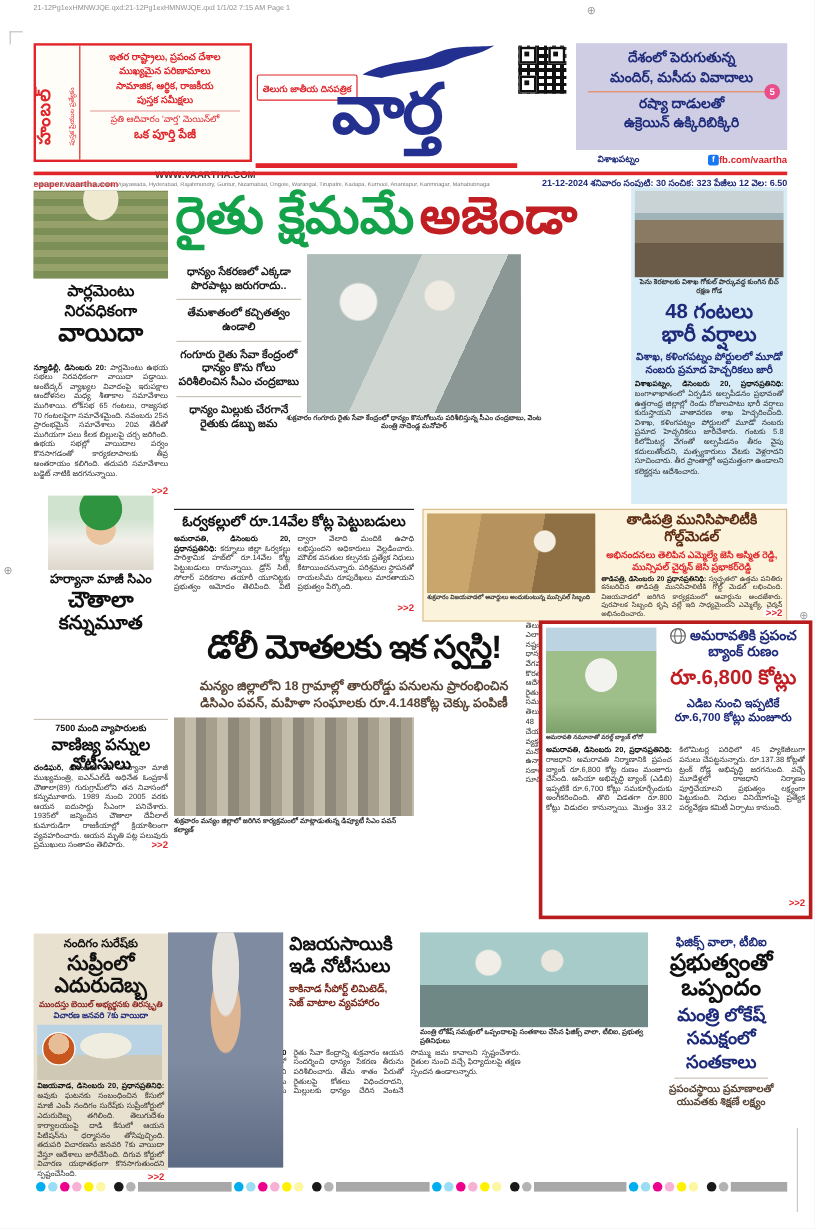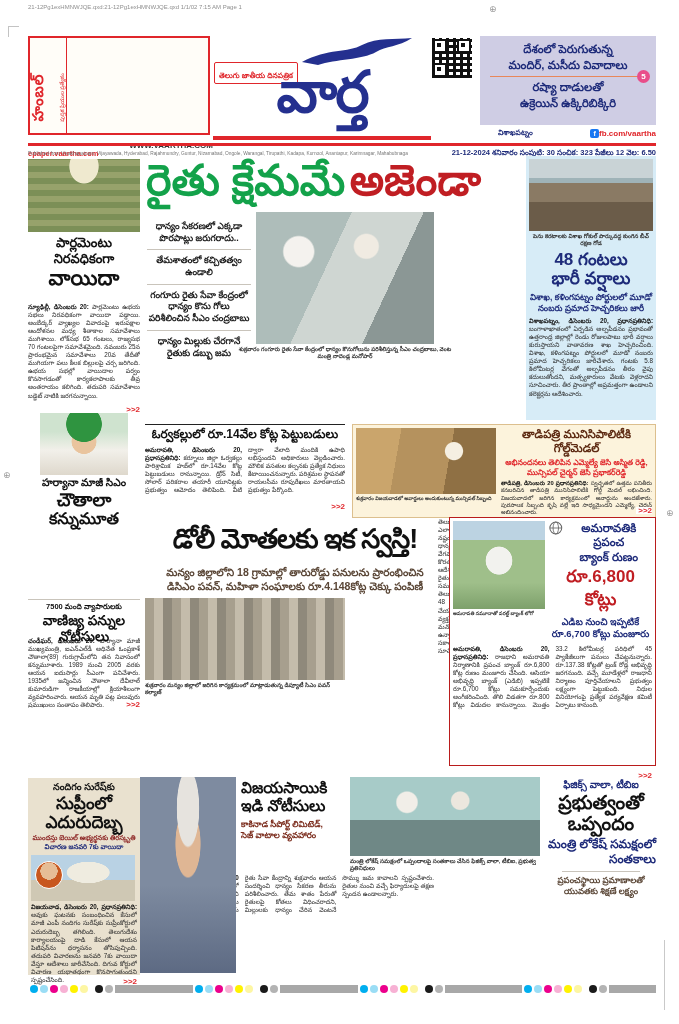--- a/index.html
+++ b/index.html
@@ -79,20 +79,32 @@
   <div class="abs" style="left:8px;top:26px;width:10px;height:10px;border-left:1px solid #c3c3c3;border-top:1px solid #c3c3c3;"></div>
   <div class="abs" style="left:664px;top:940px;width:1px;height:70px;background:#c9c9c9;"></div>
 
   <div class="abs" style="left:28px;top:36px;width:178px;height:95px;border:2px solid #e0262b;display:flex;background:#fffdf8;">
     <div style="width:36px;border-right:1.5px solid #e0262b;position:relative;overflow:hidden;">
       <div style="position:absolute;left:-30px;top:40px;width:96px;transform:rotate(-90deg);text-align:center;">
         <span class="red bold" style="font-size:15px;letter-spacing:1px;">హంబల్</span><br>
         <span style="font-size:5.5px;color:#e0262b;">పుస్తక ప్రియుల ప్రత్యేకం</span>
       </div>
     </div>
+    <div style="flex:1;padding:4px 2px 2px;text-align:center;">
+      <div class="red bold" style="font-size:8px;line-height:1.5;">
+        <div>ఇతర రాష్ట్రాలు, ప్రపంచ దేశాల</div>
+        <div>ముఖ్యమైన పరిణామాలు</div>
+        <div>సామాజిక, ఆర్థిక, రాజకీయ</div>
+        <div>పుస్తక సమీక్షలు</div>
+      </div>
+      <div style="border-top:1px solid #e9a7a7;margin:2px 6px 0;padding-top:2px;">
+        <div class="red" style="font-size:7.5px;">ప్రతి ఆదివారం 'వార్త' మెయిన్‌లో</div>
+        <div class="red bold" style="font-size:10px;">ఒక పూర్తి పేజీ</div>
+      </div>
+    </div>
   </div>
   <div class="abs" style="left:28px;top:133px;width:185px;display:flex;justify-content:space-between;align-items:center;">
     <span class="red bold" style="font-size:7.5px;margin-top:16px;">epaper.vaartha.com</span>
     <span class="bold" style="font-size:8px;color:#333;">WWW.VAARTHA.COM</span>
   </div>
 
   <div class="abs" style="left:214px;top:62px;border:1px solid #e0262b;padding:1px 4px;border-radius:2px;">
     <span class="red bold" style="font-size:7.5px;text-align:center;">తెలుగు జాతీయ దినపత్రిక</span>
   </div>
   <svg class="abs" style="left:298px;top:36px;" width="118" height="32" viewBox="0 0 118 32">
@@ -145,21 +157,21 @@
     </div>
     <div class="bold" style="font-size:21px;color:#111;">వాయిదా</div>
   </div>
   <div class="abs body-txt" style="left:28px;top:303px;width:112px;height:110px;">
     <span class="dl">న్యూఢిల్లీ, డిసెంబరు 20:</span> <span>పార్లమెంటు ఉభయ సభలు నిరవధికంగా వాయిదా పడ్డాయి. అంబేద్కర్ వ్యాఖ్యల వివాదంపై ఇరుపక్షాల ఆందోళనల మధ్య శీతాకాల సమావేశాలు ముగిశాయి. లోక్‌సభ 65 గంటలు, రాజ్యసభ 70 గంటలపైగా సమావేశమైంది. నవంబరు 25న ప్రారంభమైన సమావేశాలు 20వ తేదీతో ముగియగా పలు కీలక బిల్లులపై చర్చ జరిగింది. ఉభయ సభల్లో వాయిదాల పర్వం కొనసాగడంతో కార్యకలాపాలకు తీవ్ర అంతరాయం కలిగింది. తదుపరి సమావేశాలు బడ్జెట్ నాటికి జరగనున్నాయి.</span>
     <span class="jump">&gt;&gt;2</span>
   </div>
 
   <div class="abs photo ph-chautala" style="left:40px;top:413px;width:88px;height:62px;"></div>
   <div class="abs ctr" style="left:28px;top:477px;width:112px;">
-    <div class="bold" style="font-size:10.5px;color:#111;font-family:Liberation Serif, serif;">హర్యానా మాజీ సిఎం</div>
+    <div class="bold" style="font-size:10.5px;color:#111;">హర్యానా మాజీ సిఎం</div>
     <div class="bold" style="font-size:18px;color:#111;line-height:1.05;">చౌతాలా</div>
     <div class="bold" style="font-size:16px;color:#111;">కన్నుమూత</div>
   </div>
   <div class="abs body-txt" style="left:28px;top:527px;width:112px;height:71px;">
     <span class="dl">చండీఘర్, డిసెంబరు 20:</span> <span>హర్యానా మాజీ ముఖ్యమంత్రి, ఐఎన్ఎల్‌డీ అధినేత ఓంప్రకాశ్ చౌతాలా(89) గురుగ్రామ్‌లోని తన నివాసంలో కన్నుమూశారు. 1989 నుంచి 2005 వరకు ఆయన ఐదుసార్లు సీఎంగా పనిచేశారు. 1935లో జన్మించిన చౌతాలా దేవీలాల్ కుమారుడిగా రాజకీయాల్లో క్రియాశీలంగా వ్యవహరించారు. ఆయన మృతి పట్ల పలువురు ప్రముఖులు సంతాపం తెలిపారు.</span>
     <span class="jump">&gt;&gt;2</span>
   </div>
 
   <div class="abs ctr sep" style="left:28px;top:599px;width:112px;padding-top:2px;">
     <div class="bold" style="font-size:7.5px;color:#111;">7500 మంది వ్యాపారులకు</div>
@@ -255,21 +267,21 @@
   <div class="abs ctr" style="left:145px;top:524px;width:300px;">
     <div class="bold" style="font-size:27px;color:#111;letter-spacing:-1px;">డోలీ మోతలకు ఇక స్వస్తి!</div>
     <div class="bold" style="font-size:10.5px;color:#5a4636;line-height:1.35;margin-top:4px;">
       <div>మన్యం జిల్లాలోని 18 గ్రామాల్లో తారురోడ్డు పనులను ప్రారంభించిన</div>
       <div>డిసిఎం పవన్, మహిళా సంఘాలకు రూ.4.148కోట్ల చెక్కు పంపిణీ</div>
     </div>
   </div>
   <div class="abs photo ph-doli" style="left:145px;top:598px;width:200px;height:82px;"></div>
   <div class="abs cap" style="left:145px;top:682px;width:200px;">శుక్రవారం మన్యం జిల్లాలో జరిగిన కార్యక్రమంలో మాట్లాడుతున్న డిప్యూటీ సిఎం పవన్ కల్యాణ్</div>
 
-  <div class="abs" style="left:449px;top:517px;width:207px;height:249px;border:1px solid #b91c1c;box-sizing:border-box;padding:3px;background:#fff;">
+  <div class="abs" style="left:449px;top:517px;width:228px;height:249px;border:3px solid #b91c1c;box-sizing:border-box;padding:3px;background:#fff;">
     <div style="display:flex;gap:4px;">
       <div style="width:92px;">
         <div class="photo ph-amaravati" style="width:92px;height:88px;"></div>
         <div class="cap nvy" style="font-size:5px;margin-top:1px;">అమరావతి నమూనాతో వరల్డ్ బ్యాంక్ లోగో</div>
       </div>
       <div style="flex:1;text-align:center;">
         <div style="display:flex;align-items:flex-start;justify-content:center;gap:3px;">
           <svg width="14" height="14" viewBox="0 0 16 16">
             <circle cx="8" cy="8" r="7" fill="none" stroke="#666" stroke-width="1.2"></circle>
             <ellipse cx="8" cy="8" rx="3.2" ry="7" fill="none" stroke="#666" stroke-width="1"></ellipse>
@@ -306,21 +318,21 @@
   </div>
 
   <div class="abs photo ph-physics" style="left:350px;top:777px;width:190px;height:79px;"></div>
   <div class="abs cap" style="left:350px;top:858px;width:190px;">మంత్రి లోకేష్ సమక్షంలో ఒప్పందాలపై సంతకాలు చేసిన ఫిజిక్స్ వాలా, టీబిఐ, ప్రభుత్వ ప్రతినిధులు</div>
   <div class="abs ctr" style="left:546px;top:779px;width:110px;">
     <div class="bold nvy" style="font-size:10px;">ఫిజిక్స్ వాలా, టీబిఐ</div>
     <div class="bold" style="font-size:19px;color:#111;line-height:1.1;">
       <span>ప్రభుత్వంతో</span><br>
       <span>ఒప్పందం</span>
     </div>
-    <div class="bold nvy" style="font-size:12px;line-height:1.3;margin-top:2px;text-align:right;">
+    <div class="bold nvy" style="font-size:15px;line-height:1.3;margin-top:2px;">
       <span>మంత్రి లోకేష్ సమక్షంలో</span><br>
       <span>సంతకాలు</span>
     </div>
     <div class="sep" style="margin:3px 16px;"></div>
     <div class="bold" style="font-size:8.5px;color:#5a4636;line-height:1.3;">ప్రపంచస్థాయి ప్రమాణాలతో యువతకు శిక్షణే లక్ష్యం</div>
   </div>
 
   <div class="abs dots-row" style="left:30px;top:985px;width:626px;">
     <span class="dots-row dots-group">
         <span class="dot" style="background: rgb(0, 174, 239);"></span>

